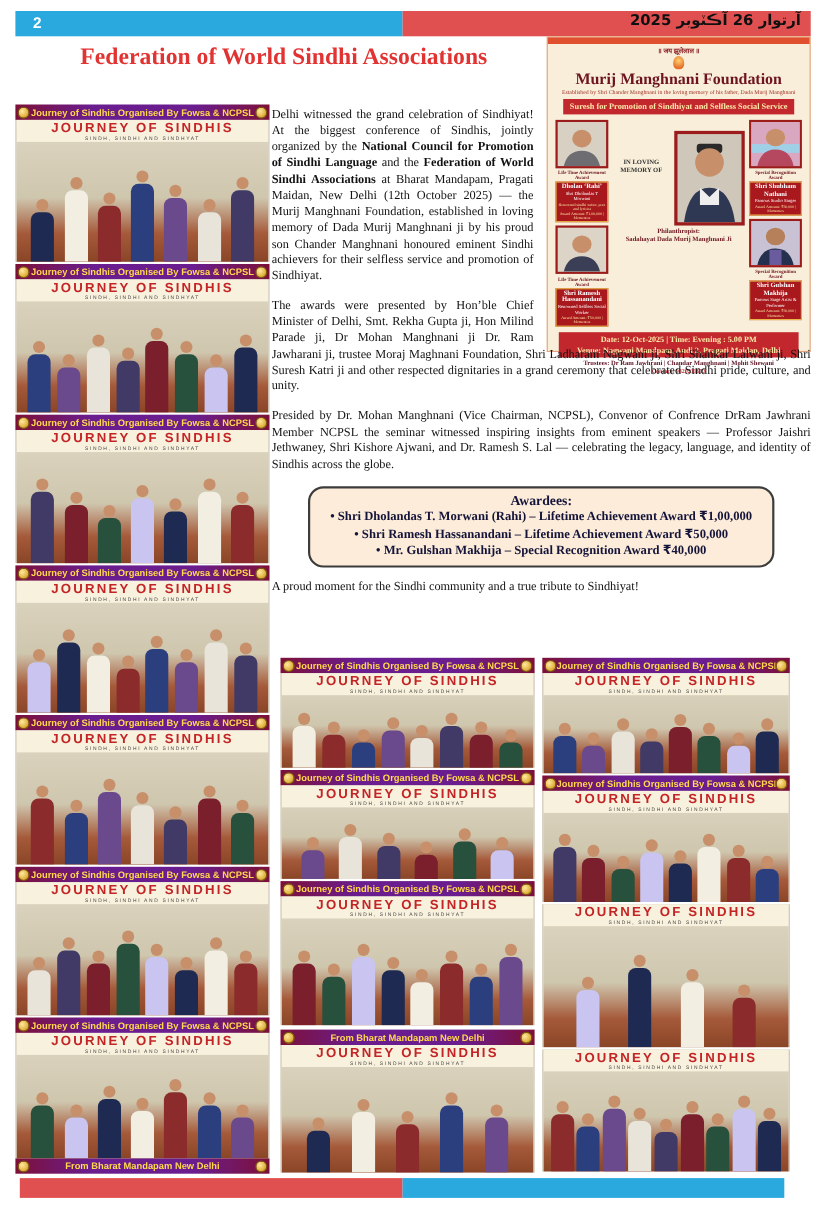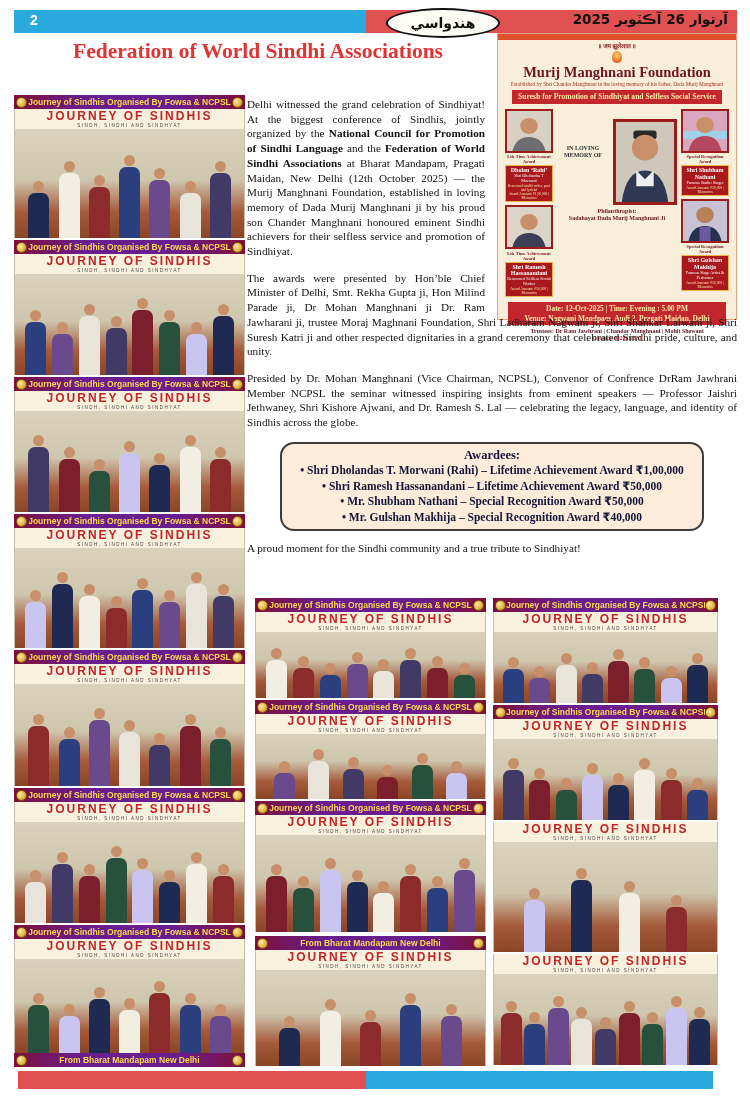--- a/index.html
+++ b/index.html
@@ -92,21 +92,20 @@
 </style>
 </head>
 <body>
 
 <div class="page">
 
   <div class="hdr-blue"></div>
   <div class="hdr-red"></div>
   <div class="page-num">2</div>
   <div class="edition-date">آرتوار 26 آڪٽوبر 2025</div>
-  <div class="masthead">هندواسي</div>
 
   <div class="headline">
     <div>Federation of World Sindhi Associations</div>
   </div>
 
   <div class="poster">
     <div class="p-strip"></div>
     <div class="p-inv">॥ जय झूलेलाल ॥</div>
     <div class="p-icon"></div>
     <div class="p-title">Murij Manghnani Foundation</div>
@@ -215,21 +214,20 @@
   <div class="article">
     <div class="poster-spacer"></div>
     <p><span>Delhi witnessed the grand celebration of Sindhiyat! At the biggest conference of Sindhis, jointly organized by the </span><b>National Council for Promotion of Sindhi Language</b><span> and the </span><b>Federation of World Sindhi Associations</b><span> at Bharat Mandapam, Pragati Maidan, New Delhi (12th October 2025) — the Murij Manghnani Foundation, established in loving memory of Dada Murij Manghnani ji by his proud son Chander Manghnani honoured eminent Sindhi achievers for their selfless service and promotion of Sindhiyat.</span></p>
     <p>The awards were presented by Hon’ble Chief Minister of Delhi, Smt. Rekha Gupta ji, Hon Milind Parade ji, Dr Mohan Manghnani ji Dr. Ram Jawharani ji, trustee Moraj Maghnani Foundation, Shri Ladharam Nagwani ji, Shri Shankar Lalwani ji, Shri Suresh Katri ji and other respected dignitaries in a grand ceremony that celebrated Sindhi pride, culture, and unity.</p>
     <p>Presided by Dr. Mohan Manghnani (Vice Chairman, NCPSL), Convenor of Confrence DrRam Jawhrani Member NCPSL the seminar witnessed inspiring insights from eminent speakers — Professor Jaishri Jethwaney, Shri Kishore Ajwani, and Dr. Ramesh S. Lal — celebrating the legacy, language, and identity of Sindhis across the globe.</p>
 
     <div class="awardees">
       <div class="aw-title">Awardees:</div>
       <div>• Shri Dholandas T. Morwani (Rahi) – Lifetime Achievement Award ₹1,00,000</div>
       <div>• Shri Ramesh Hassanandani – Lifetime Achievement Award ₹50,000</div>
-      <div>• Mr. Shubham Nathani – Special Recognition Award ₹50,000</div>
       <div>• Mr. Gulshan Makhija – Special Recognition Award ₹40,000</div>
     </div>
 
     <div class="closing">
       <p>A proud moment for the Sindhi community and a true tribute to Sindhiyat!</p>
     </div>
   </div>
 
   <figure class="photo-block" style="left:14px;top:95px;width:231px;height:143px;">
     <div class="cap">

